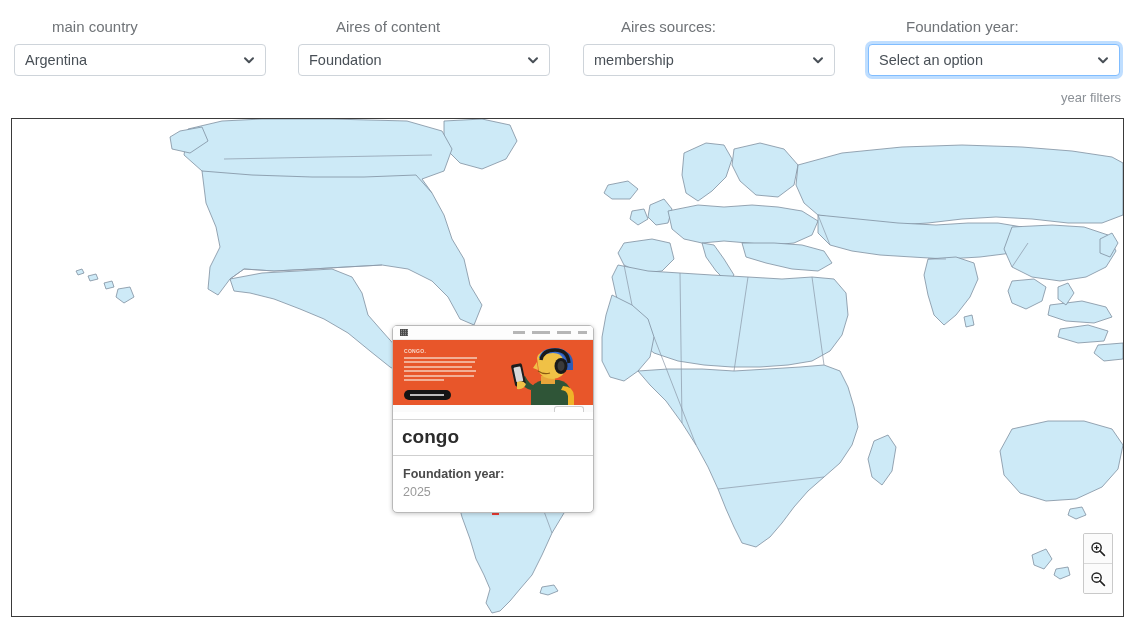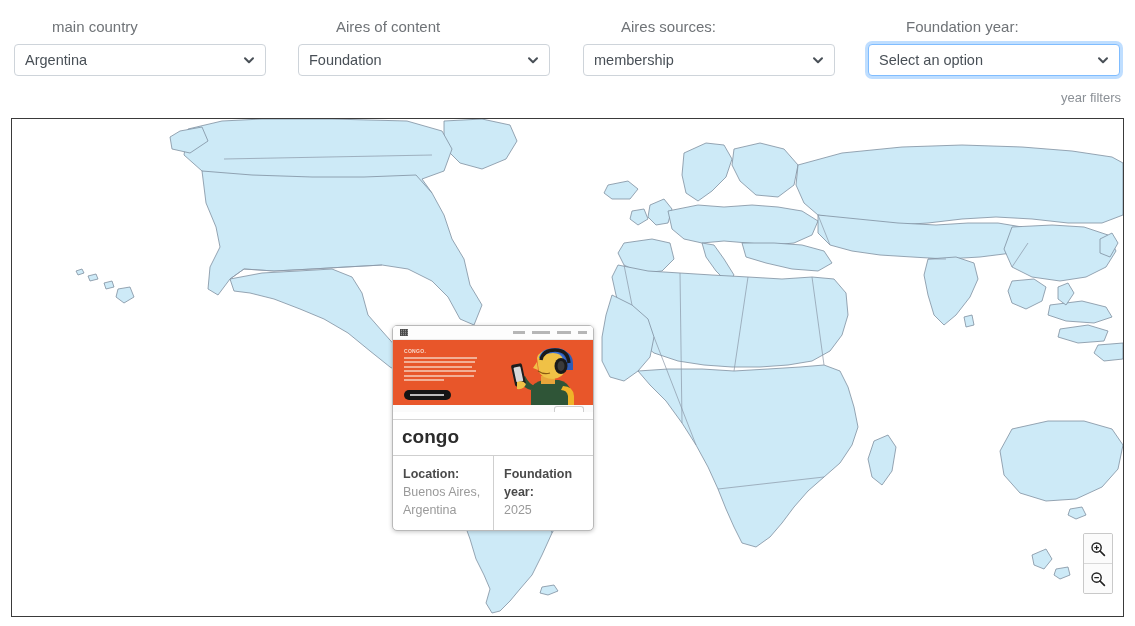--- a/index.html
+++ b/index.html
@@ -494,23 +494,19 @@
         <div class="hero-desk"></div>
       </div>
     </div>
 
     <div class="popup-title-row">
       <div class="popup-title">congo</div>
     </div>
 
     <div class="popup-cols">
       <div class="popup-col">
-        <div class="col-label">Location:</div>
-        <div class="col-value">Buenos Aires, Argentina</div>
-      </div>
-      <div class="popup-col">
         <div class="col-label">Foundation year:</div>
         <div class="col-value">2025</div>
       </div>
     </div>
   </div>
 
 </div>
 
 </body></html>

